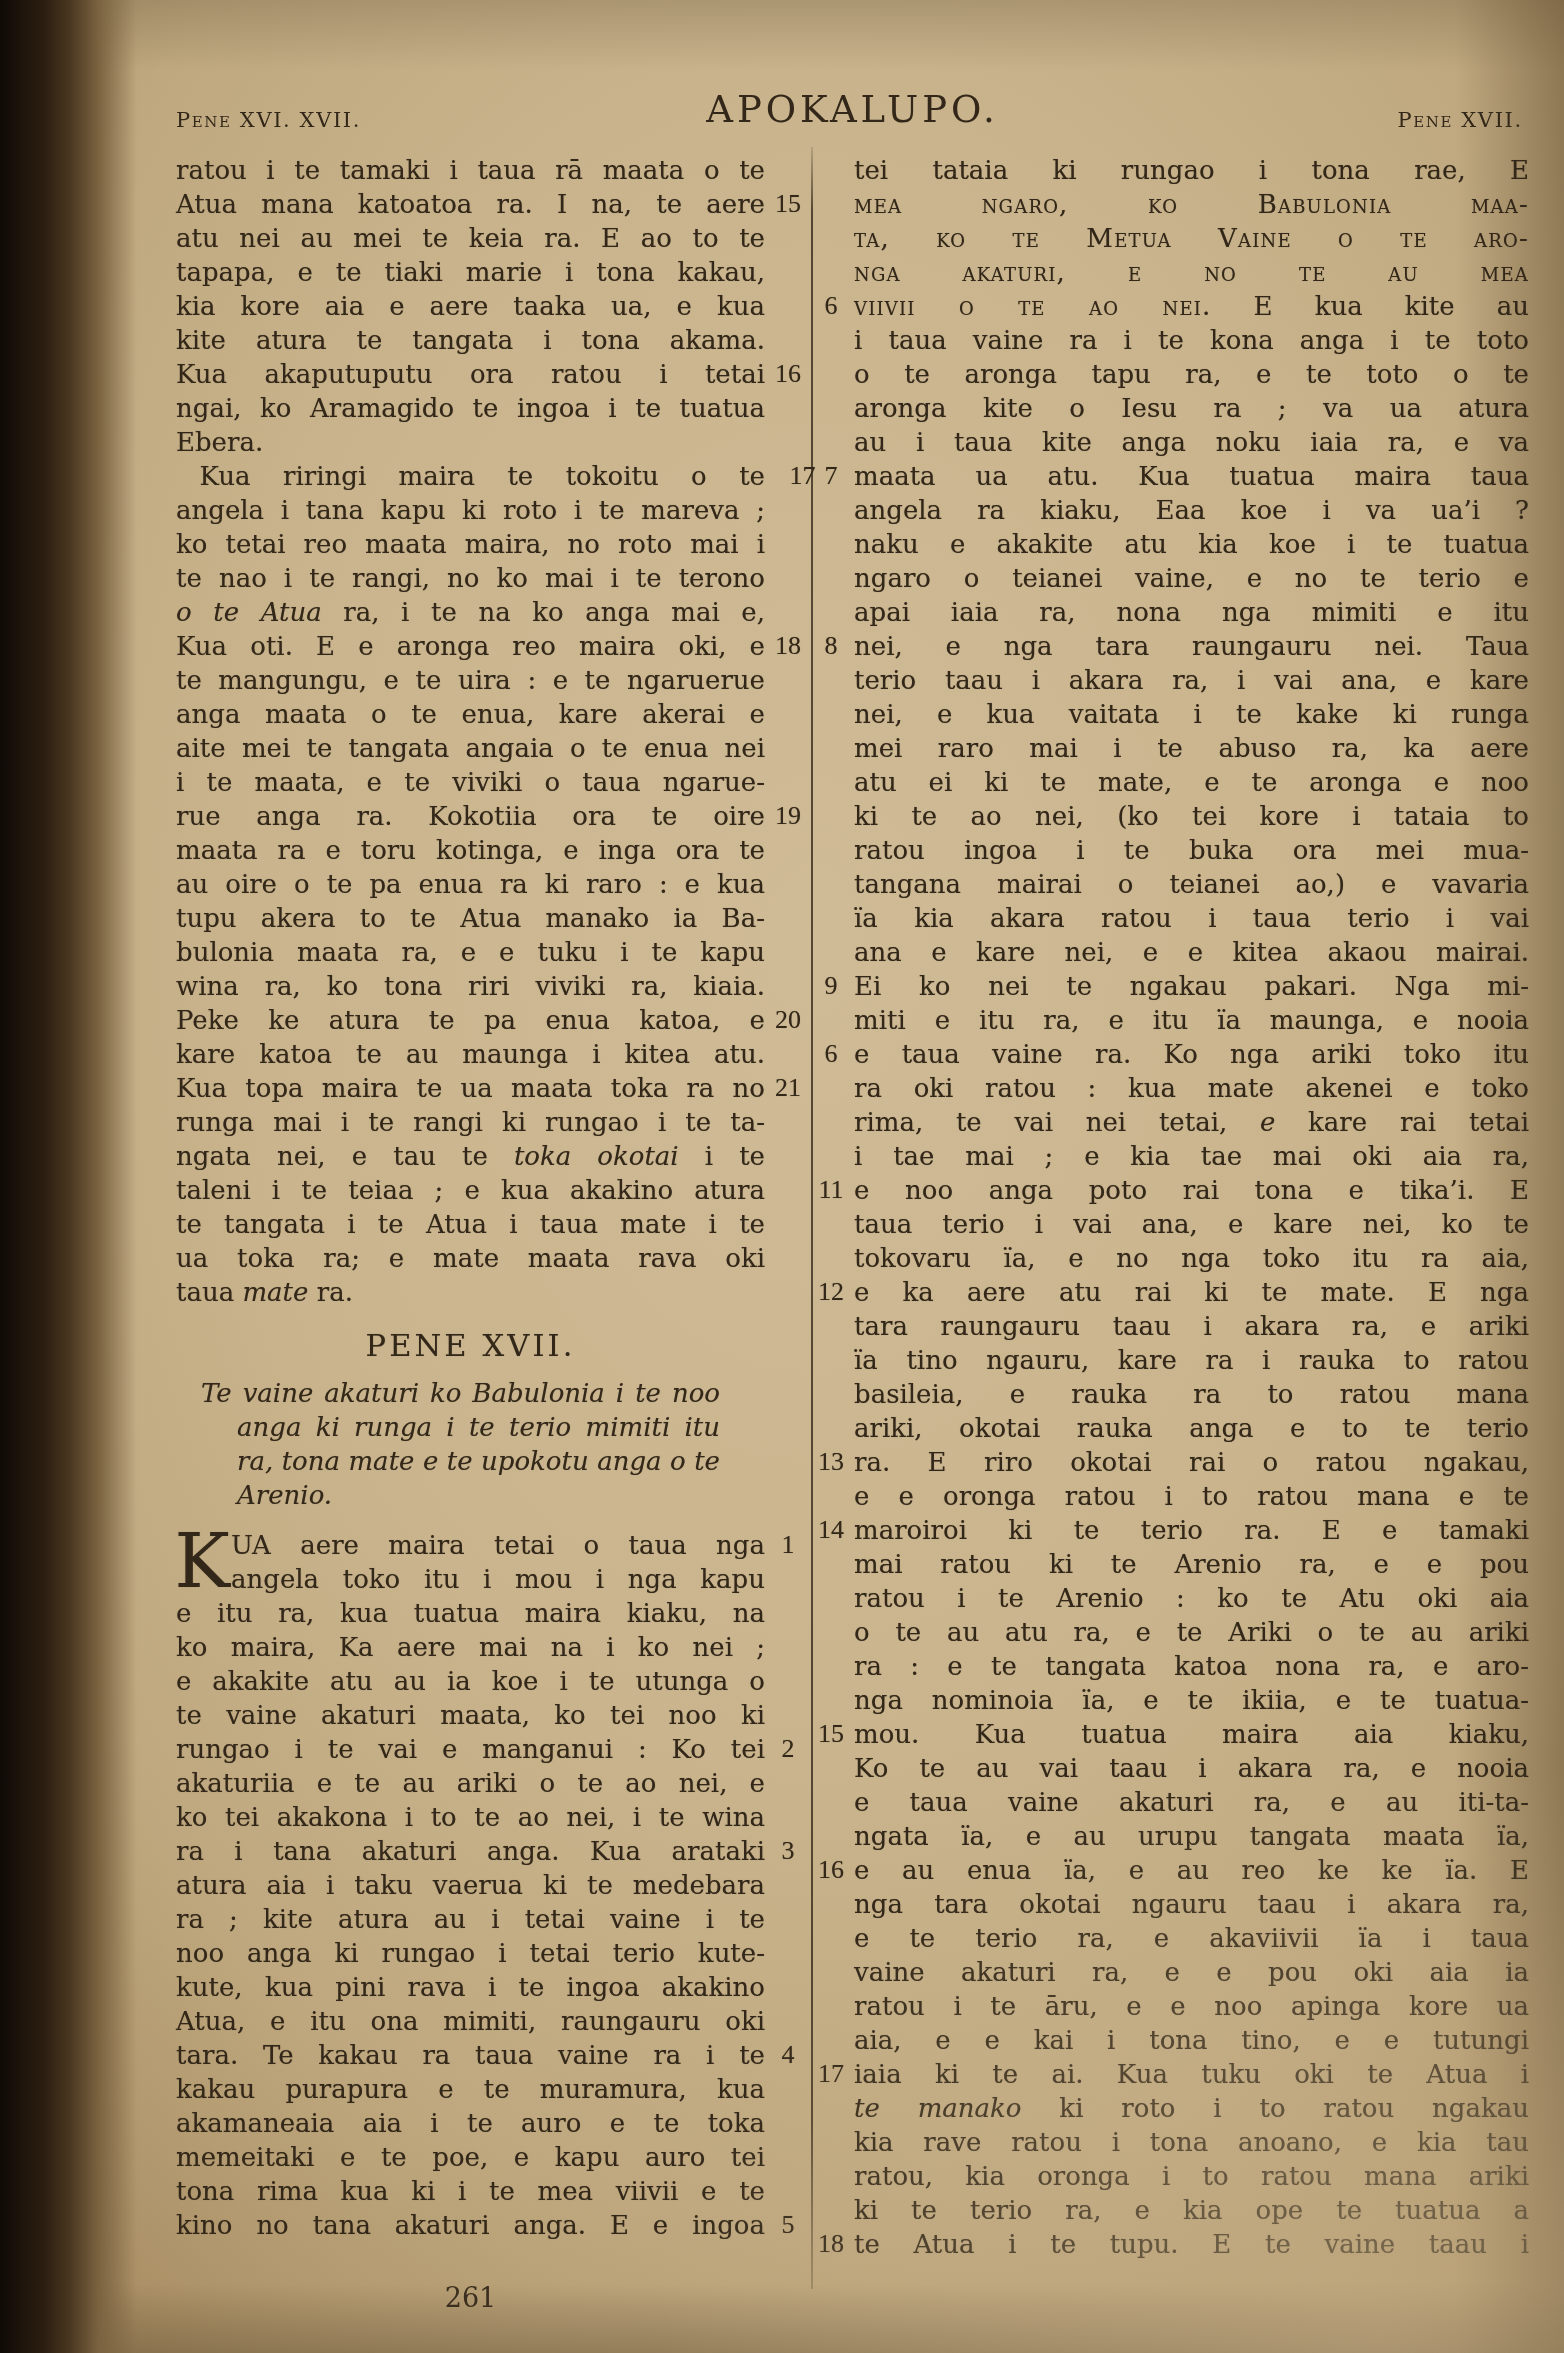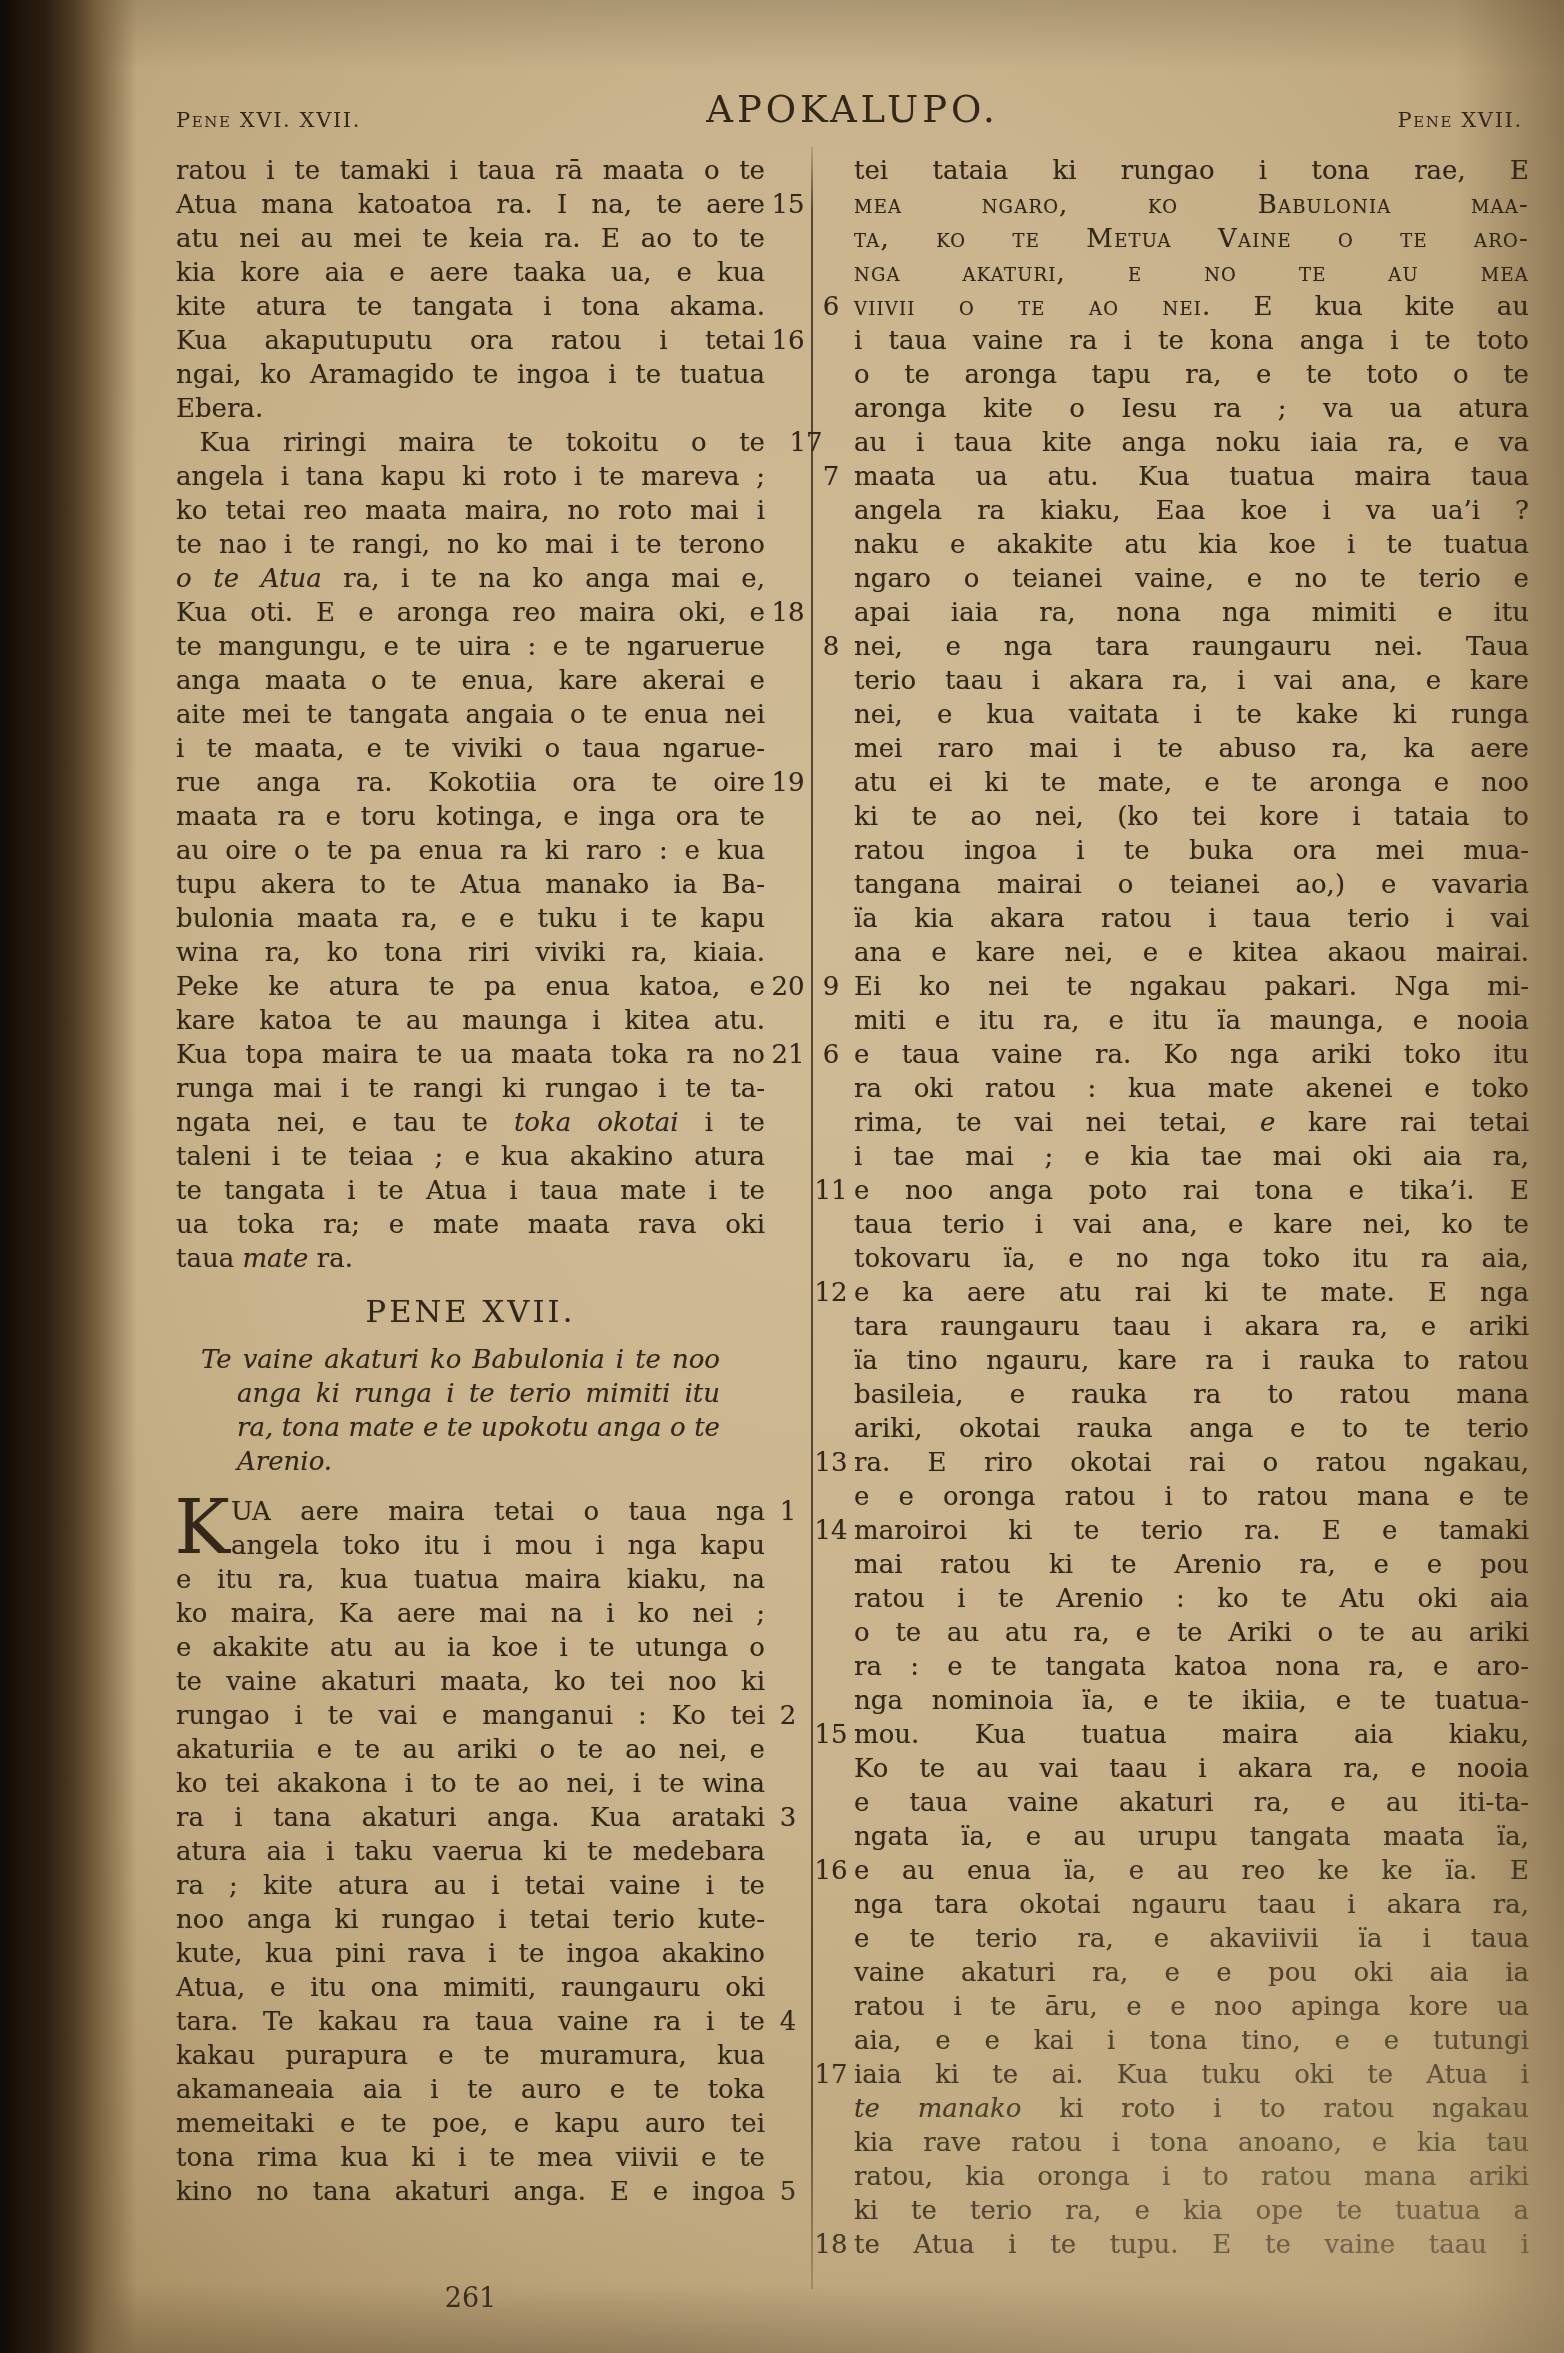--- a/index.html
+++ b/index.html
@@ -32,21 +32,21 @@
   .line.indent{text-indent:23.5px;}
   .dc-pad{padding-left:55px;}
   .dropcap{position:absolute;left:-1.6px;top:0;font-size:74px;line-height:67px;}
   .ch-heading{height:39px;line-height:39px;text-align:center;font-size:30.5px;
     letter-spacing:3.1px;margin-top:17px;margin-bottom:11px;}
   .summary{padding-right:45px;margin-bottom:16px;}
   .summary .line{font-style:italic;}
   .line.s1{padding-left:25px;}
   .line.s2{padding-left:61px;}
   .vnum{position:absolute;top:0;width:44px;height:34px;line-height:34px;
-    font-size:26px;font-style:normal;text-align:center;text-align-last:center;}
+    font-size:26px;font-style:normal;text-align:center;text-align-last:center;font-family:Liberation Serif, serif;}
   .vr{right:-45px;}
   .vl{left:-45px;}
   .sc{font-variant:small-caps;letter-spacing:1.2px;}
   .pagenum{position:absolute;left:176px;width:589px;top:2282px;text-align:center;
     font-size:27px;color:#3a2e1e;}
   .fade-overlay{position:absolute;right:0;bottom:0;width:900px;height:595px;
     background:radial-gradient(ellipse at 80% 95%, rgba(203,181,142,0.5), rgba(203,181,142,0) 72%);
     pointer-events:none;}
 </style>
 </head>
@@ -61,20 +61,21 @@
     <div class="hdr-side hdr-right">Pene XVII.</div>
   </div>
 
   <div class="divider"></div>
 
   <div id="leftcol" class="col">
       <div class="block">
         <div class="line">ratou i te tamaki i taua rā maata o te</div>
         <div class="line">Atua mana katoatoa ra.  I na, te aere<span class="vnum vr">15</span></div>
         <div class="line">atu nei au mei te keia ra.  E ao to te</div>
+        <div class="line">tapapa, e te tiaki marie i tona kakau,</div>
         <div class="line">kia kore aia e aere taaka ua, e kua</div>
         <div class="line">kite atura te tangata i tona akama.</div>
         <div class="line">Kua akaputuputu ora ratou i tetai<span class="vnum vr">16</span></div>
         <div class="line">ngai, ko Aramagido te ingoa i te tuatua</div>
         <div class="line last">Ebera.</div>
         <div class="line indent">Kua riringi maira te tokoitu o te<span class="vnum vr">17</span></div>
         <div class="line">angela i tana kapu ki roto i te mareva ;</div>
         <div class="line">ko tetai reo maata maira, no roto mai i</div>
         <div class="line">te nao i te rangi, no ko mai i te terono</div>
         <div class="line"><i>o te Atua</i> ra, i te na ko anga mai e,</div>

